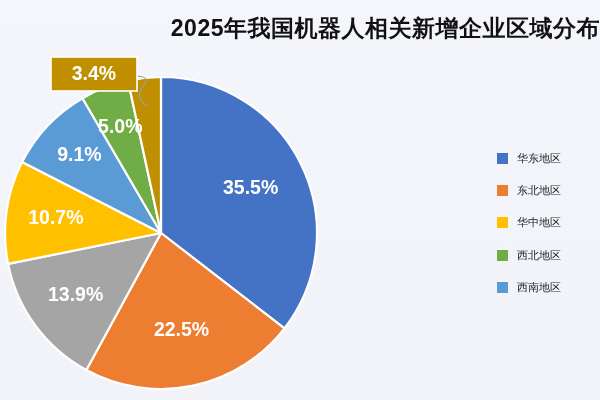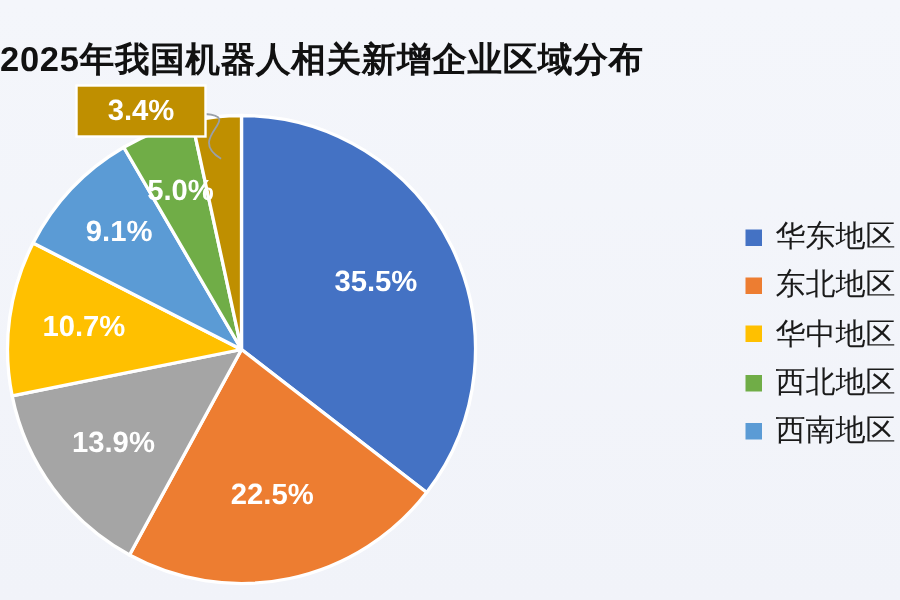--- a/index.html
+++ b/index.html
@@ -14,24 +14,24 @@
     overflow: hidden;
     position: relative;
   }
   #chart-root {
     position: absolute;
     inset: 0;
     background: linear-gradient(180deg, #f4f6fb 0%, #f1f3f9 100%);
   }
   #chart-title {
     position: absolute;
-    top: 22px;
+    top: 11px;
     left: 0;
     width: 600px;
-    text-align: left;
+    text-align: right;
     font-size: 23px;
     font-weight: bold;
     color: #111111;
     letter-spacing: 0.5px;
     line-height: 34px;
     white-space: nowrap;
   }
   #pie-area {
     position: absolute;
     left: 0;
@@ -83,21 +83,21 @@
     align-items: center;
     height: 32.3px;
   }
   .legend-swatch {
     width: 11px;
     height: 11px;
     flex: 0 0 auto;
     margin-right: 9px;
   }
   .legend-label {
-    font-size: 20px;
+    font-size: 11px;
     color: #1a1a1a;
     white-space: nowrap;
     line-height: 1;
   }
 </style>
 </head>
 <body>
 
 <div id="chart-root">
 

